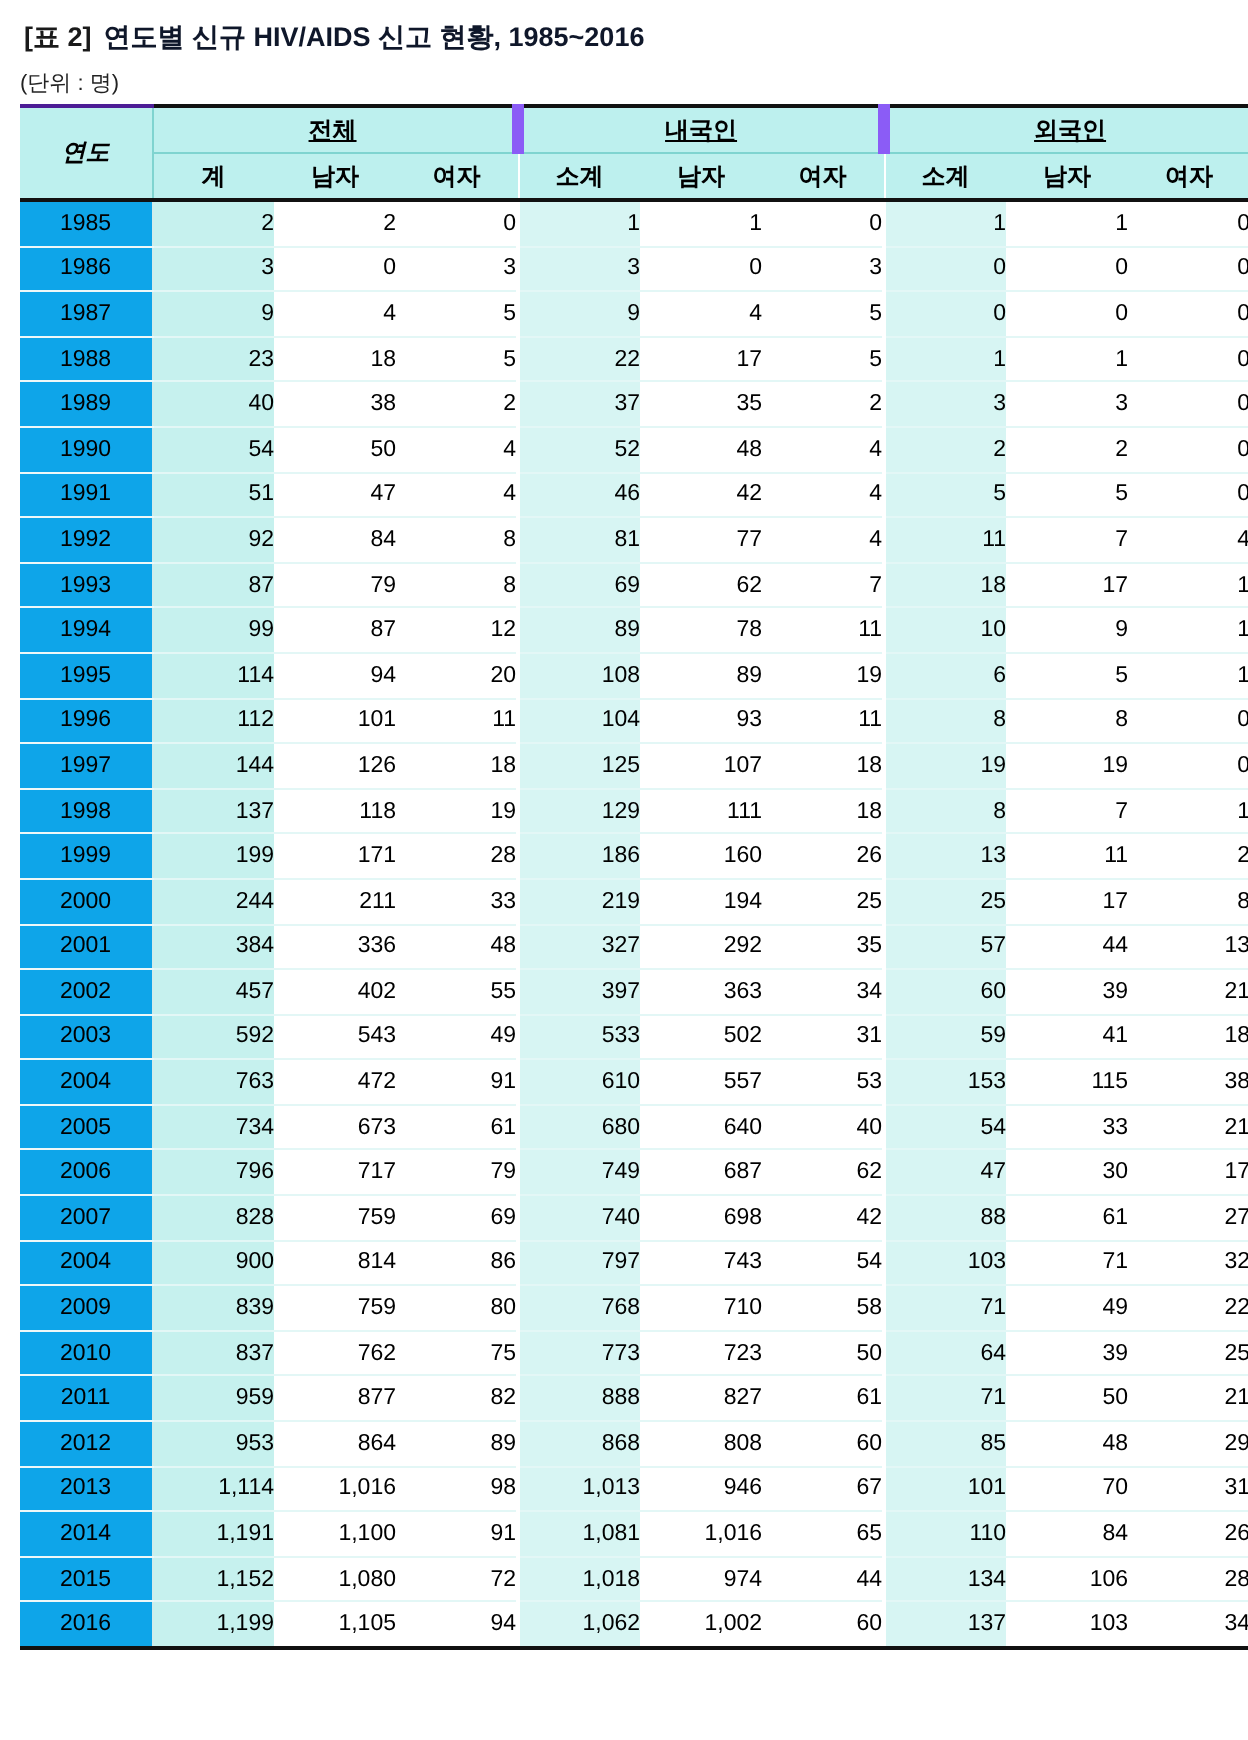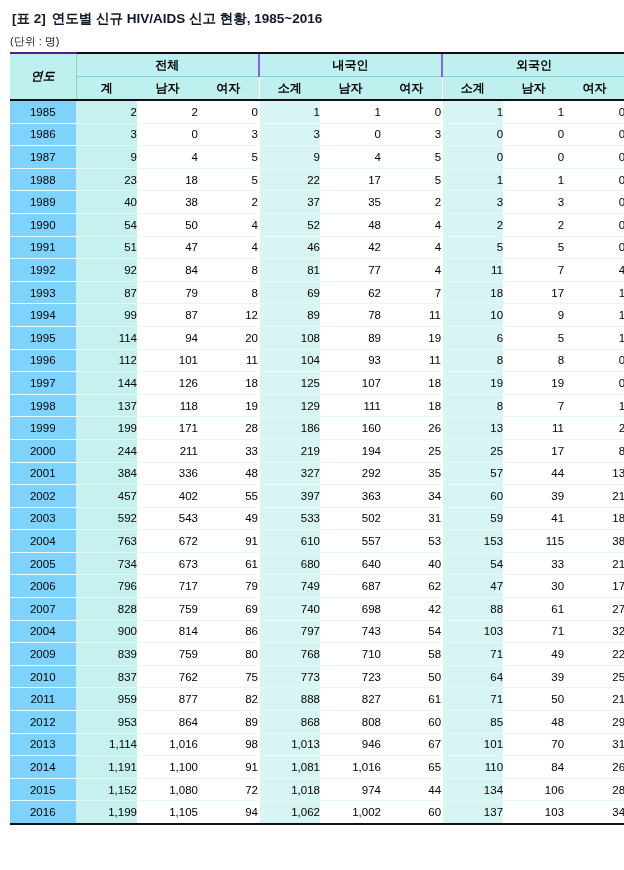--- a/index.html
+++ b/index.html
@@ -72,42 +72,43 @@
     font-size: 12.5px;
     text-align: center;
     border-top: 2px solid #4c1d95;
     border-bottom: 2px solid #111;
     border-right: 1px solid #7fd4d0;
     font-style: italic;
   }
   th.grp {
     border-top: 2px solid #111;
     border-bottom: 1px solid #7fd4d0;
+    text-decoration: underline;
   }
   th.grp.sep {
-    border-left: 2px solid #8b5cf6;
+    border-left: 6px solid #8b5cf6;
   }
   th.sub {
     border-bottom: 2px solid #111;
   }
   th.sub.sep {
     border-left: 1px solid #ffffff;
     font-family: Liberation Serif, serif;
   }
   tbody td {
     height: 21.6px;
     text-align: right;
     padding-right: 9px;
     font-size: 11.5px;
     border-bottom: 1px solid #e3f7f6;
   }
   tbody td.year {
     text-align: center;
     padding-right: 0;
-    background: #7dd3fc;
+    background: #0ea5e9;
     font-size: 11.5px;
     border-right: 1px solid #cfecea;
     border-bottom: 1px solid #eef8f8;
   }
   tbody td.tint {
     background: #d7f5f3;
   }
   tbody td.tint-strong {
     background: #c6f1ee;
   }
@@ -394,21 +395,21 @@
           <td class="tint gapleft">533</td>
           <td class="plain">502</td>
           <td class="plain">31</td>
           <td class="tint gapleft">59</td>
           <td class="plain">41</td>
           <td class="plain">18</td>
         </tr>
         <tr>
           <td class="year">2004</td>
           <td class="tint-strong">763</td>
-          <td class="plain">672</td>
+          <td class="plain">472</td>
           <td class="plain">91</td>
           <td class="tint gapleft">610</td>
           <td class="plain">557</td>
           <td class="plain">53</td>
           <td class="tint gapleft">153</td>
           <td class="plain">115</td>
           <td class="plain">38</td>
         </tr>
         <tr>
           <td class="year">2005</td>

